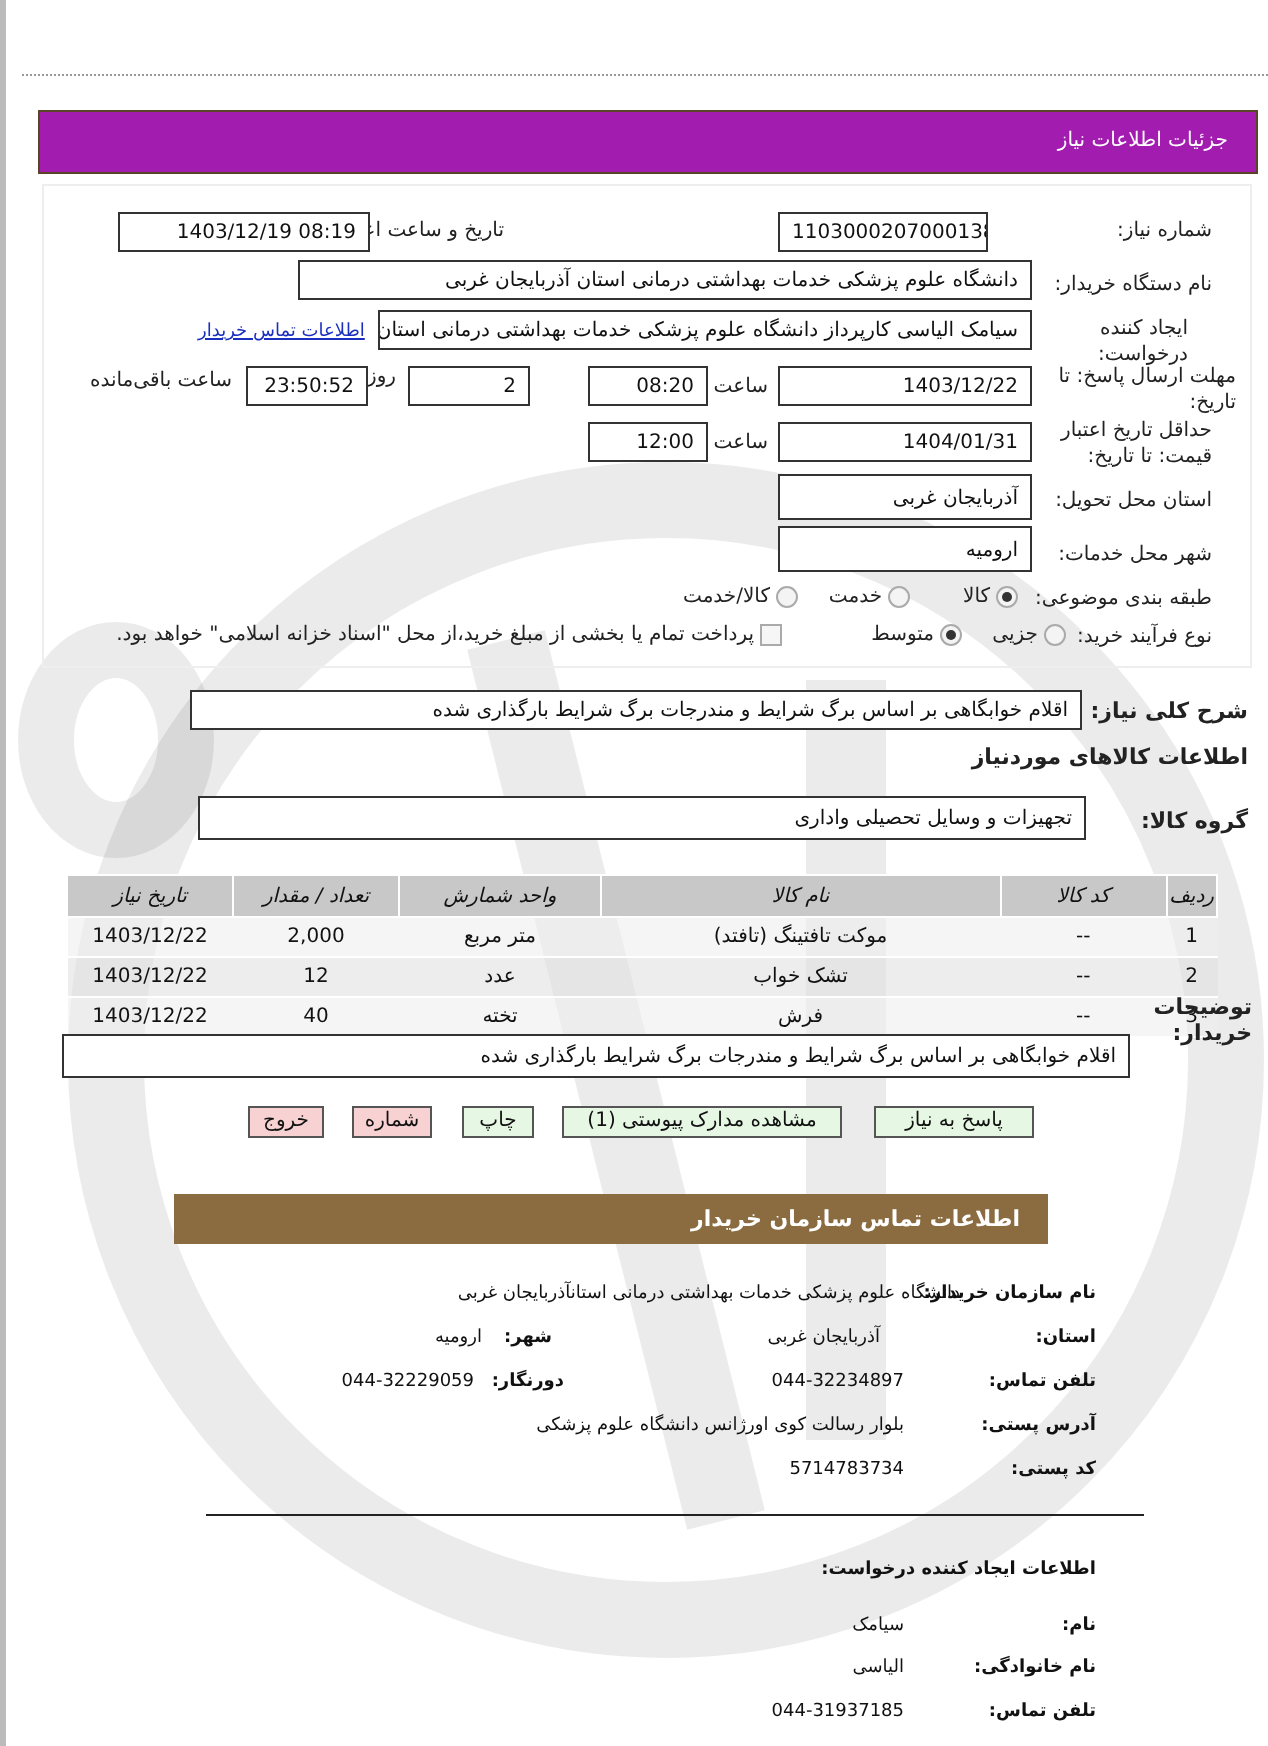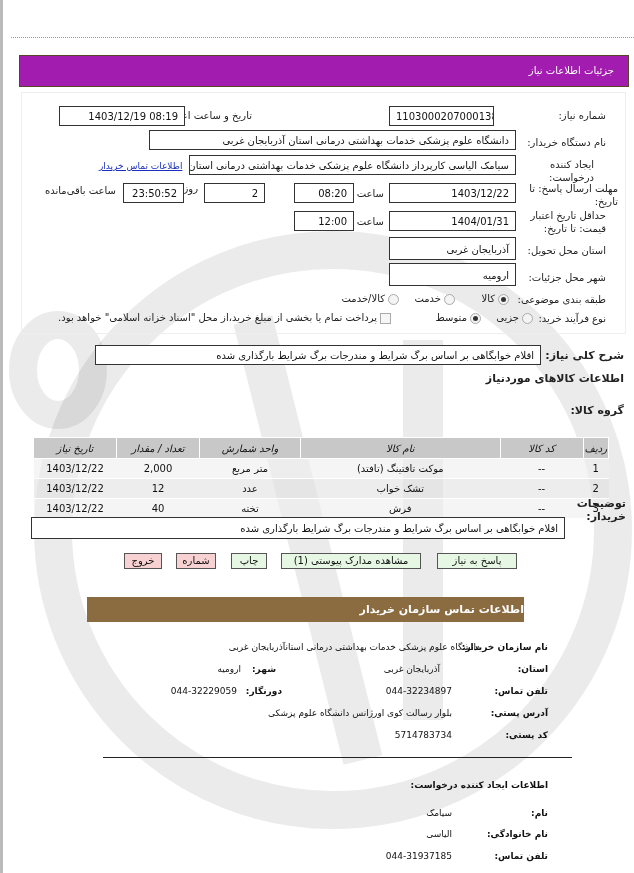--- a/index.html
+++ b/index.html
@@ -15,21 +15,21 @@
   .chk{display:inline-block;width:9px;height:9px;border:1px solid #aaa;vertical-align:middle;margin:0 3px;background:#f6f6f6;}
   .bold{font-weight:bold;font-size:11px;}
   table.items{position:absolute;left:30px;top:437px;width:576px;border-collapse:collapse;font-size:10px;}
   table.items th{background:#c8c8c8;font-weight:normal;height:18px;border:1px solid #fff;font-style:italic;}
   table.items td{height:17px;text-align:center;border-bottom:1px solid #fff;}
   table.items tr:nth-child(odd) td{background:rgba(238,238,238,.6);}
   table.items tr:nth-child(even) td{background:rgba(225,225,225,.6);}
   .btn{position:absolute;top:553px;height:16px;line-height:14px;border:1px solid #555;font-size:10px;text-align:center;box-sizing:border-box;}
   .btn.g{background:#e6f8e4;}
   .btn.r{background:#f8d2d2;}
-  .sec2{position:absolute;left:84px;right:110px;top:597px;height:25px;background:#8b6b40;color:#fff;font-weight:bold;font-size:11px;line-height:25px;padding-right:0;}
+  .sec2{position:absolute;left:84px;right:110px;top:597px;height:25px;background:#8b6b40;color:#fff;font-weight:bold;font-size:11px;line-height:25px;padding-right:14px;}
   .c{position:absolute;font-size:9px;white-space:nowrap;}
   .c.b{font-weight:bold;}
   .hr{position:absolute;left:100px;right:62px;top:757px;border-top:1px solid #222;}
   .link{color:#1b2fbf;text-decoration:underline;}
   .wm{position:absolute;pointer-events:none;}
 </style>
 </head>
 <body>
 
 <div class="page">
@@ -67,37 +67,38 @@
   <div class="box ltr" style="left:120px;top:183px;width:61px;text-align:right">23:50:52</div>
   <span class="lbl" style="right:518px;top:185px">ساعت باقی‌مانده</span>
 
   <span class="lbl" style="right:28px;top:209px;white-space:normal;width:90px;line-height:13px">حداقل تاریخ اعتبار قیمت: تا تاریخ:</span>
   <div class="box ltr" style="left:386px;top:211px;width:127px;text-align:right">1404/01/31</div>
   <span class="lbl" style="right:250px;top:216px">ساعت</span>
   <div class="box ltr" style="left:291px;top:211px;width:60px;text-align:right">12:00</div>
 
   <span class="lbl" style="right:28px;top:245px">استان محل تحویل:</span>
   <div class="box" style="left:386px;top:237px;width:127px;height:23px;line-height:23px">آذربایجان غربی</div>
-  <span class="lbl" style="right:28px;top:272px">شهر محل جزئیات:</span>
+  <span class="lbl" style="right:28px;top:272px">شهر محل خدمات:</span>
   <div class="box" style="left:386px;top:263px;width:127px;height:23px;line-height:23px">ارومیه</div>
 
   <span class="lbl" style="right:28px;top:294px">طبقه بندی موضوعی:</span>
   <span class="lbl" style="right:122px;top:293px"><span class="radio on"></span><span>کالا</span></span>
   <span class="lbl" style="right:176px;top:293px"><span class="radio"></span><span>خدمت</span></span>
   <span class="lbl" style="right:232px;top:293px"><span class="radio"></span><span>کالا/خدمت</span></span>
 
   <span class="lbl" style="right:28px;top:313px">نوع فرآیند خرید:</span>
   <span class="lbl" style="right:98px;top:312px"><span class="radio"></span><span>جزیی</span></span>
   <span class="lbl" style="right:150px;top:312px"><span class="radio on"></span><span>متوسط</span></span>
   <span class="lbl" style="right:240px;top:312px"><span class="chk"></span><span>پرداخت تمام یا بخشی از مبلغ خرید،از محل "اسناد خزانه اسلامی" خواهد بود.</span></span>
 
   <span class="lbl bold" style="right:10px;top:349px">شرح کلی نیاز:</span>
   <div class="box" style="left:92px;top:345px;width:446px;height:20px">اقلام خوابگاهی بر اساس برگ شرایط و مندرجات برگ شرایط بارگذاری شده</div>
   <span class="lbl bold" style="right:10px;top:372px">اطلاعات کالاهای موردنیاز</span>
   <span class="lbl bold" style="right:10px;top:404px">گروه کالا:</span>
+  <div class="box" style="left:96px;top:398px;width:444px;height:22px;line-height:22px">تجهیزات و وسایل  تحصیلی واداری</div>
 
   <table class="items">
     <thead>
       <tr>
         <th style="width:22px">ردیف</th>
         <th style="width:80px">کد کالا</th>
         <th>نام کالا</th>
         <th style="width:98px">واحد شمارش</th>
         <th style="width:80px">تعداد / مقدار</th>
         <th style="width:80px">تاریخ نیاز</th>

